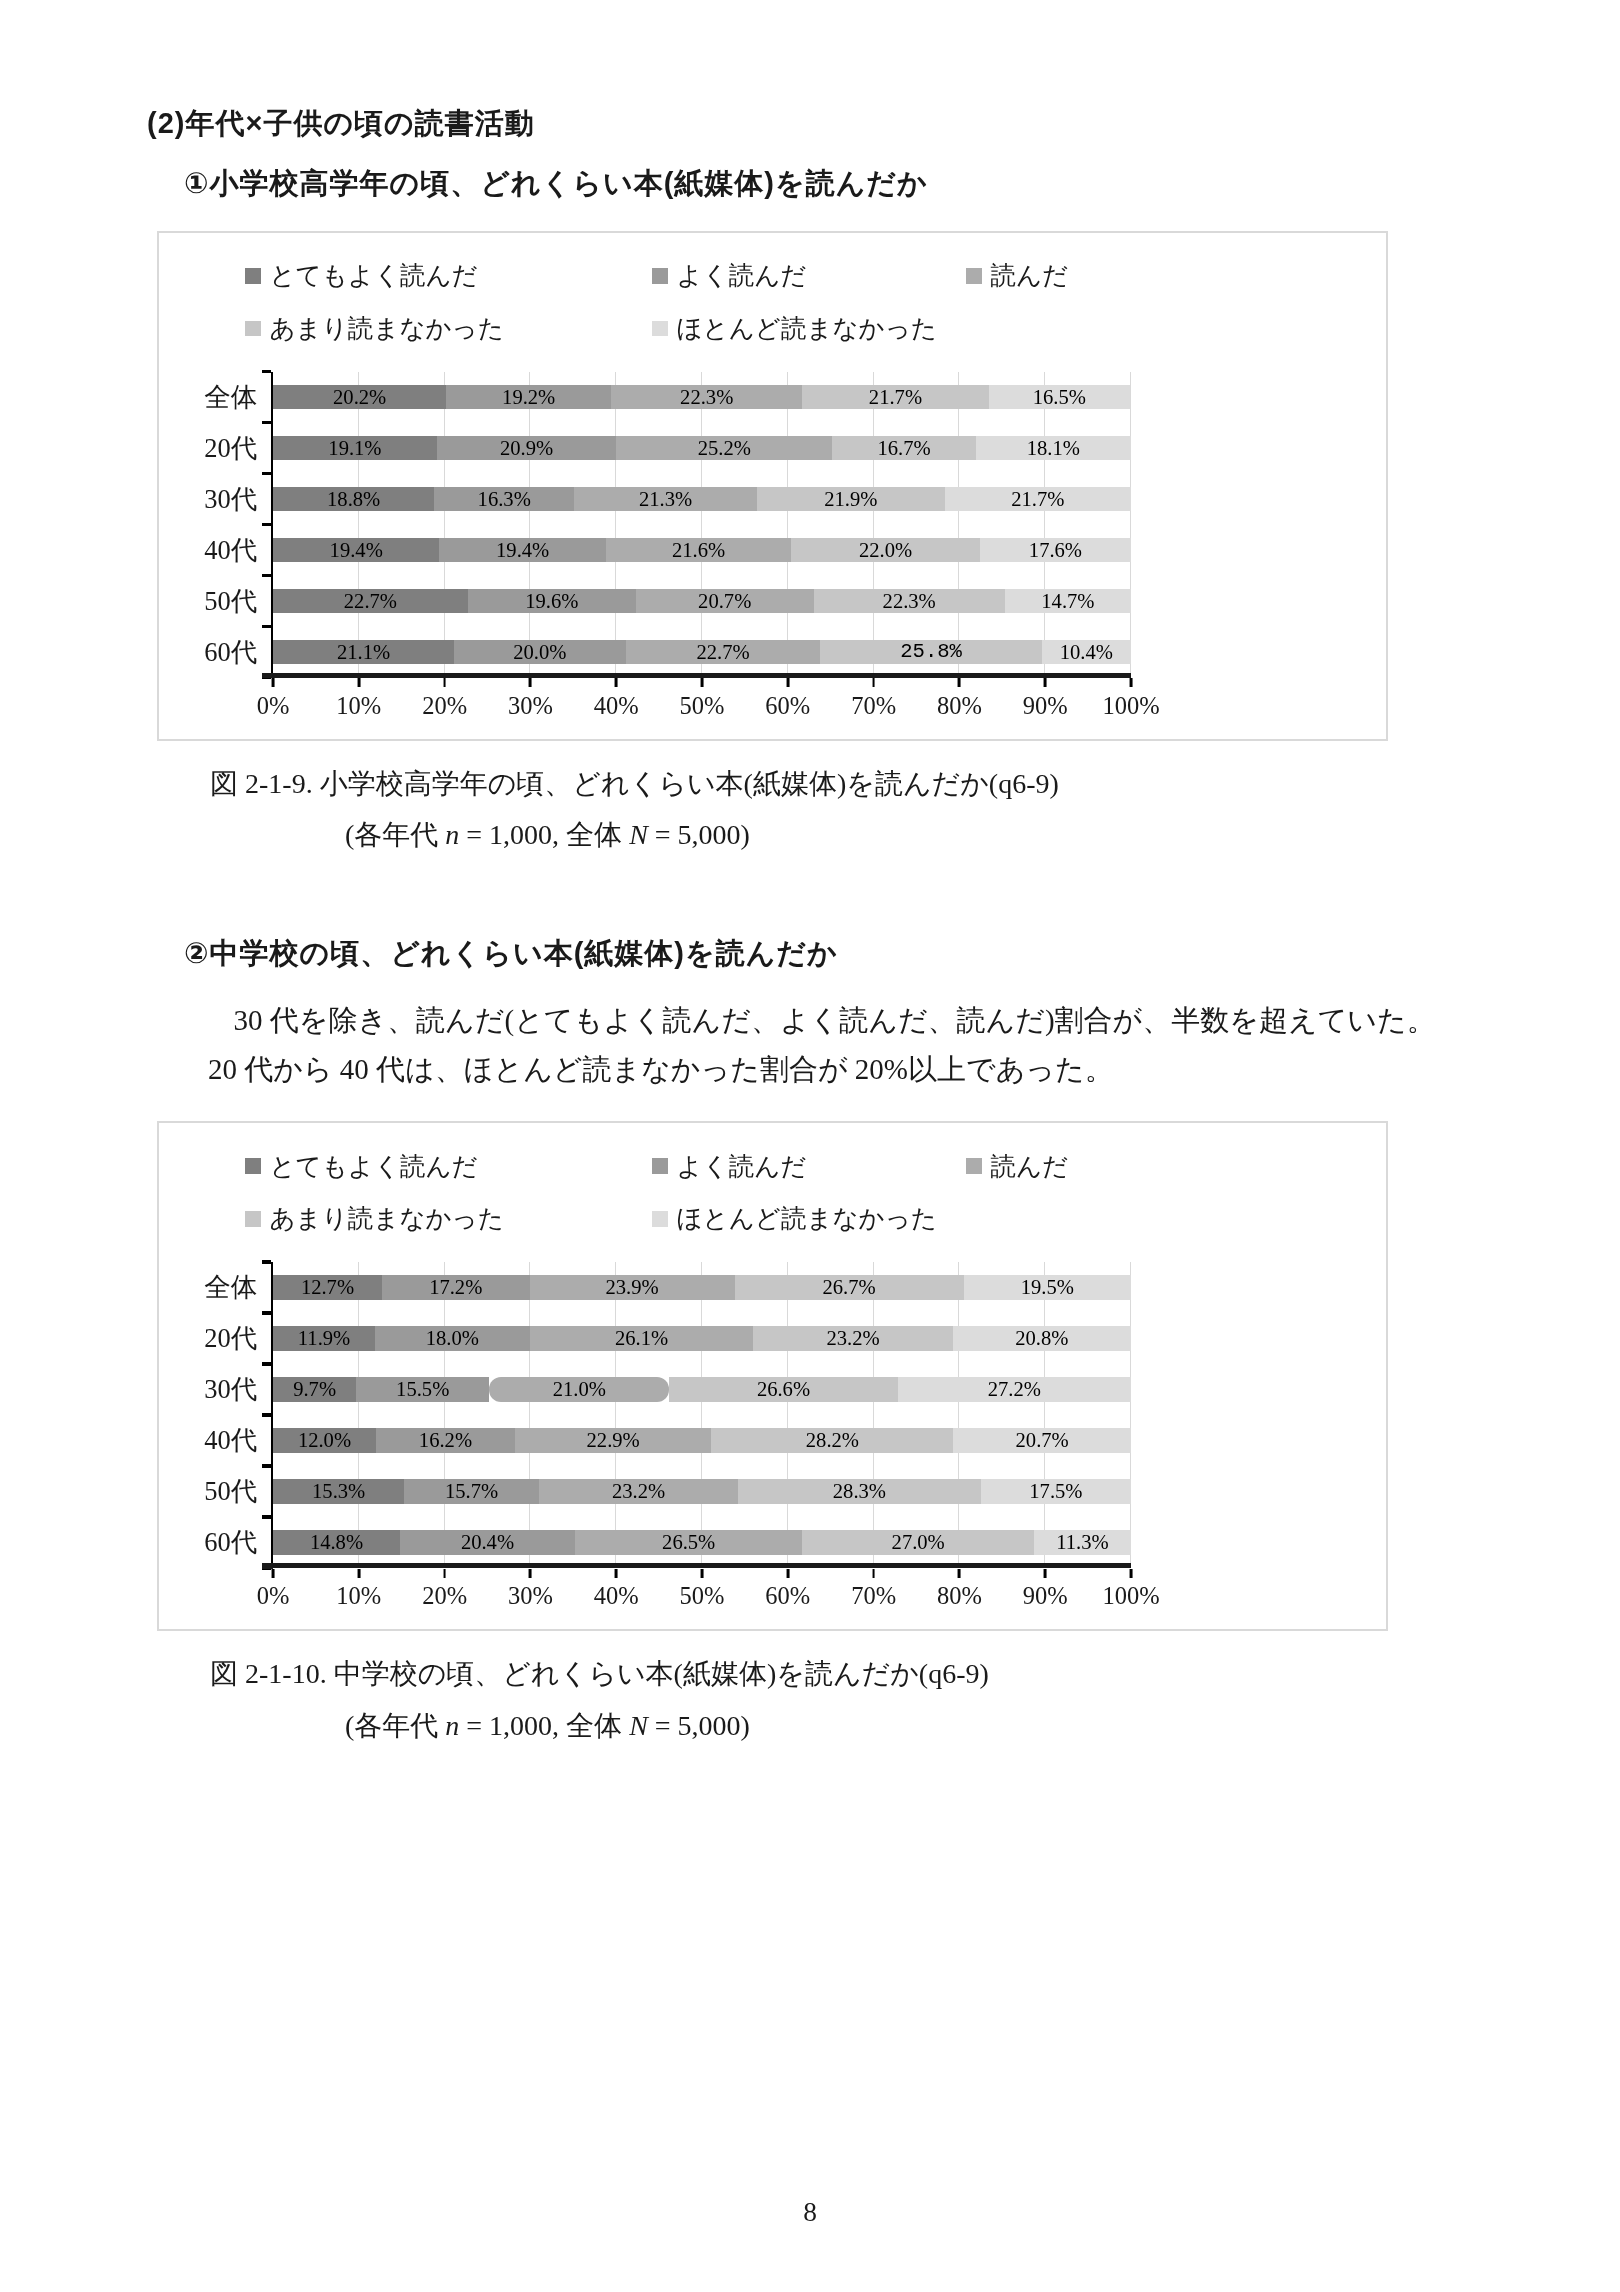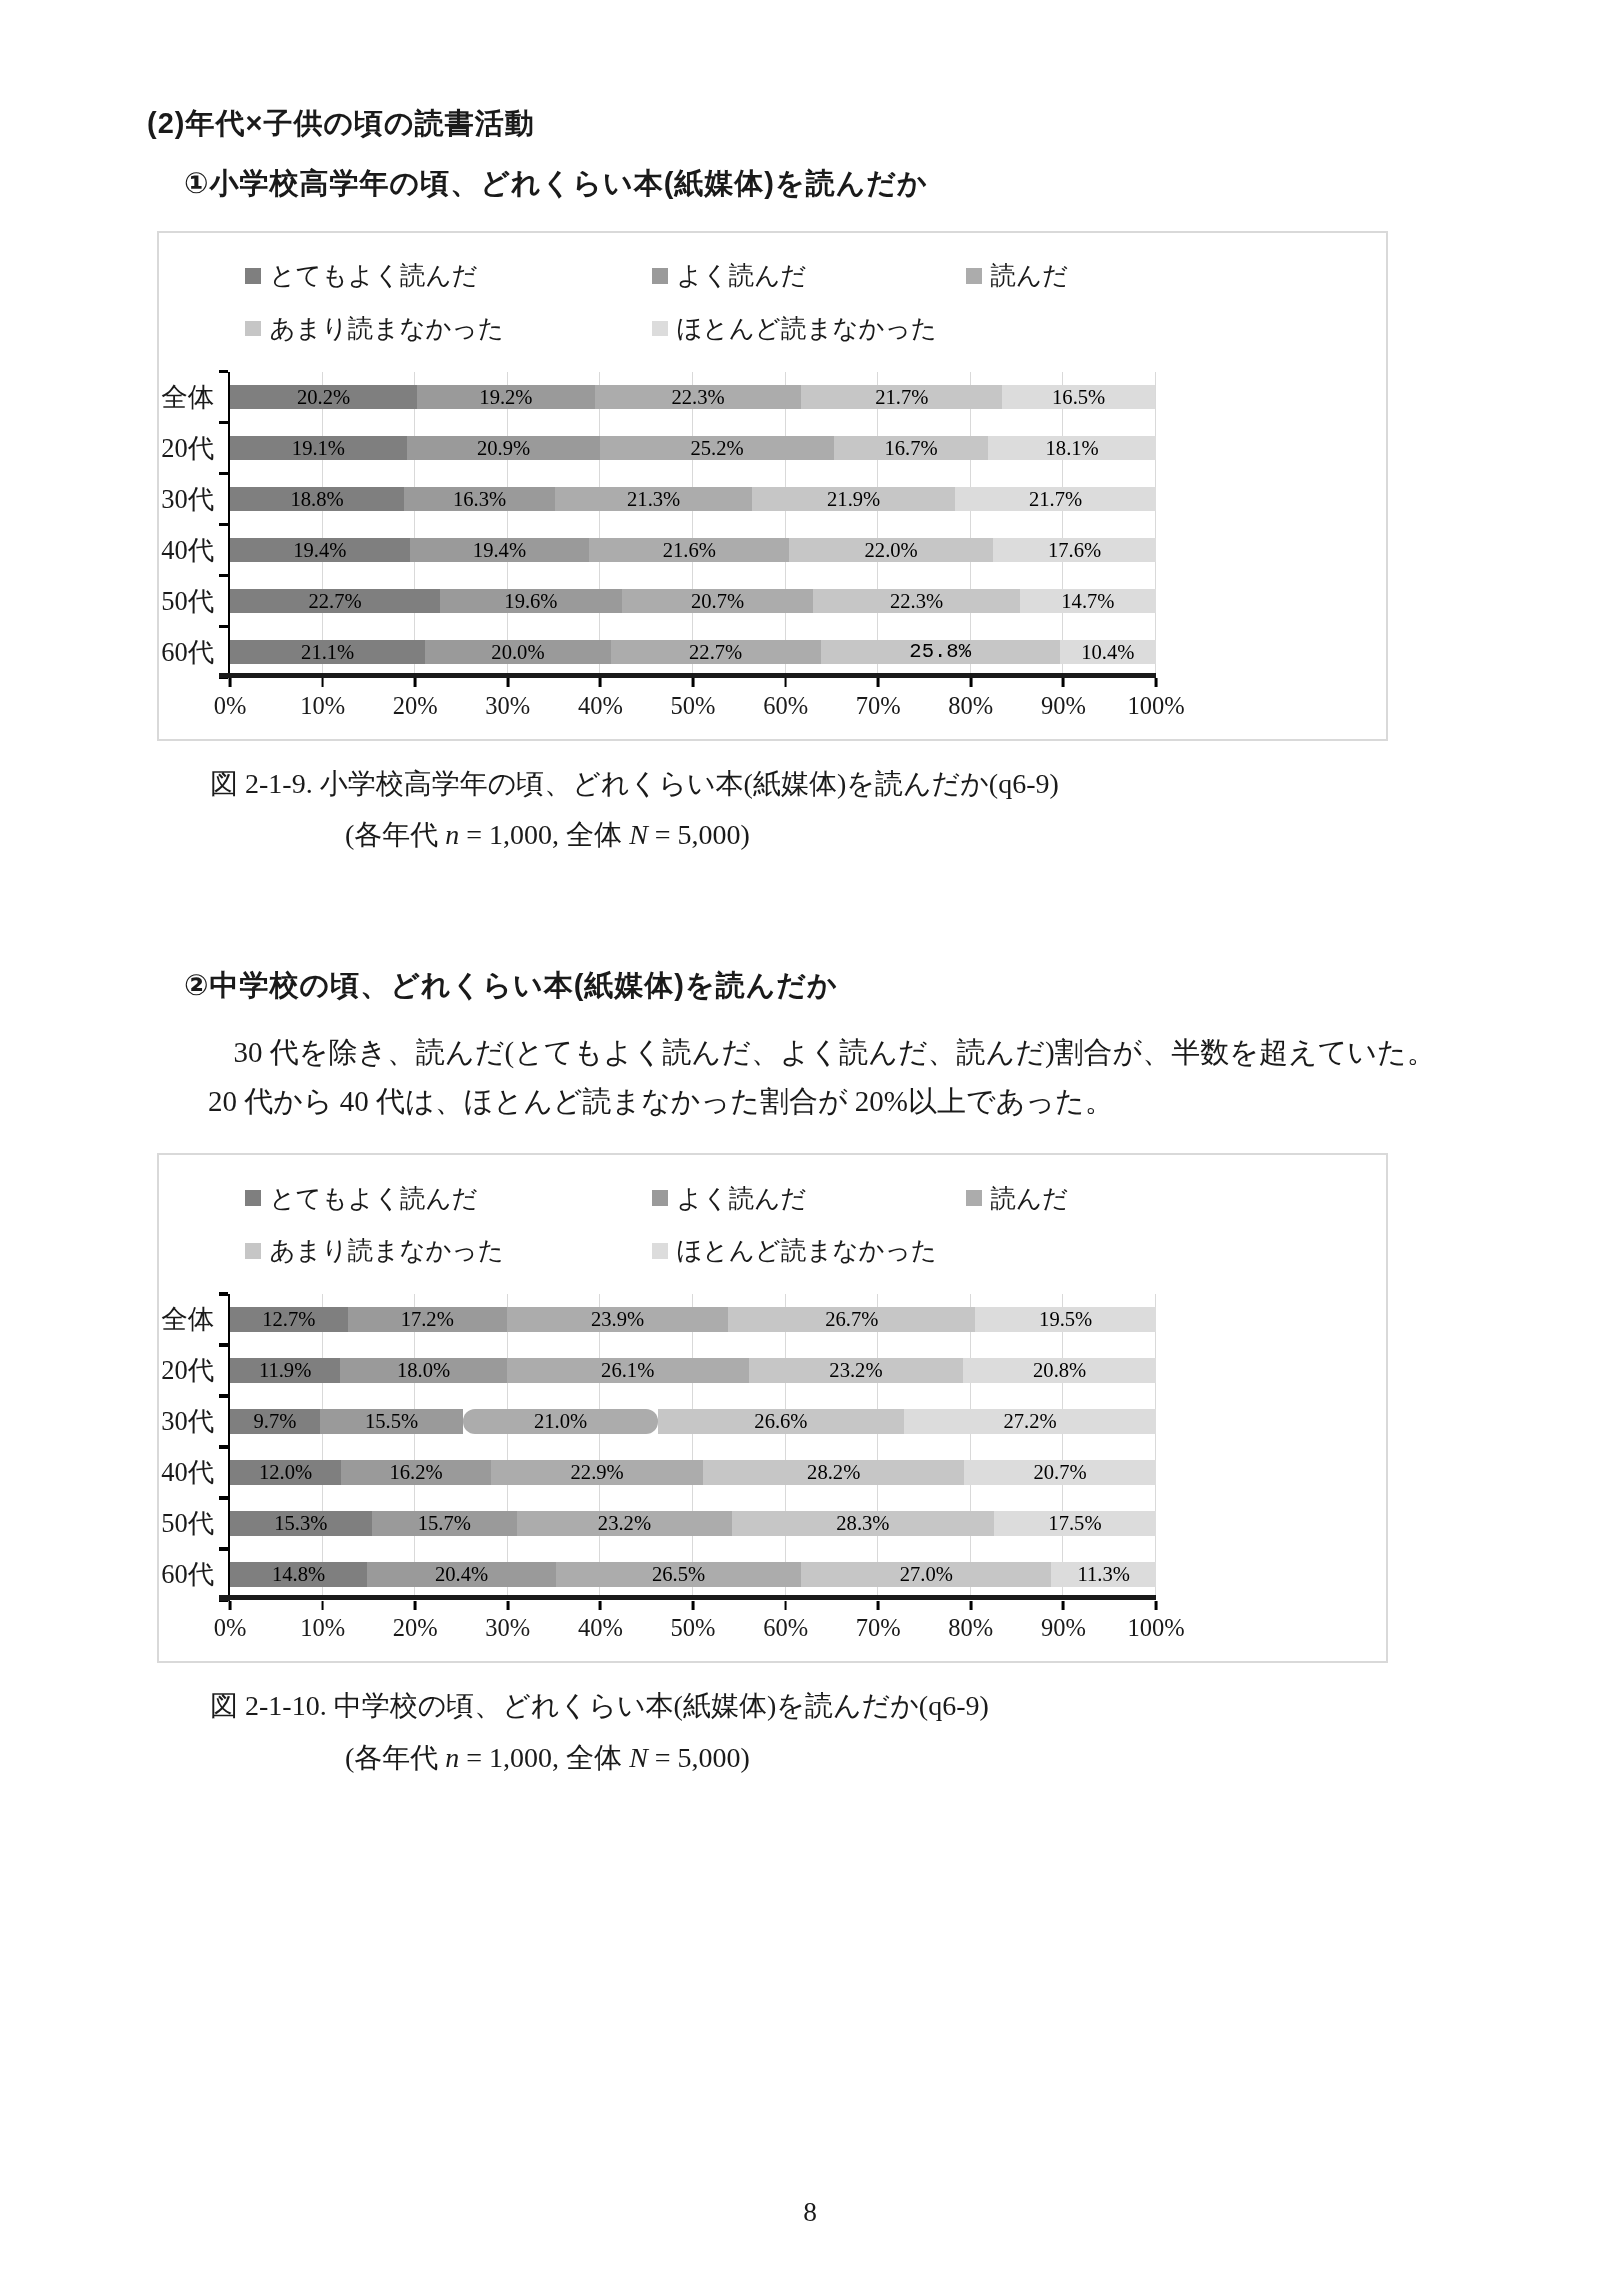--- a/index.html
+++ b/index.html
@@ -16,21 +16,21 @@
   .h1 {
     margin:104px 0 0 147px;
     font-family:"Liberation Sans","DejaVu Sans",sans-serif;
     font-weight:bold; font-size:29px; letter-spacing:1px;
   }
   .h2 {
     margin:19.6px 0 0 184px;
     font-family:"Liberation Sans","DejaVu Sans",sans-serif;
     font-weight:bold; font-size:29px; letter-spacing:1px;
   }
-  .h2.second { margin-top:112px; }
+  .h2.second { margin-top:80px; }
   .body-par { margin:21.6px 118px 0 208px; font-size:29px; }
   .line { display:block; line-height:49px; }
   .line.indent { text-indent:25.5px; }
 
   
   .chart-box {
     margin:27.4px 0 0 157px;
     width:1231px;
     border:2px solid #d9d9d9;
     background:#fff;
@@ -42,22 +42,22 @@
     row-gap:17.6px;
     margin:13.7px 0 25.5px 86px;
     font-size:25.5px;
     width:fit-content;
   }
   .legend-item { display:flex; align-items:center; gap:8.8px; white-space:nowrap; }
   .swatch { width:15.7px; height:15.7px; flex:none; display:inline-block; }
 
   .plot-area {
     position:relative;
-    margin-left:69px;
-    width:928px;
+    margin-left:112px;
+    width:860px;
     height:306px;
     border-left:2.9px solid #000;
     border-bottom:5.9px solid #1a1a1a;
     background-image:repeating-linear-gradient(
       to right,
       transparent 0,
       transparent calc(10% - 1px),
       #d9d9d9 calc(10% - 1px),
       #d9d9d9 10%);
   }

